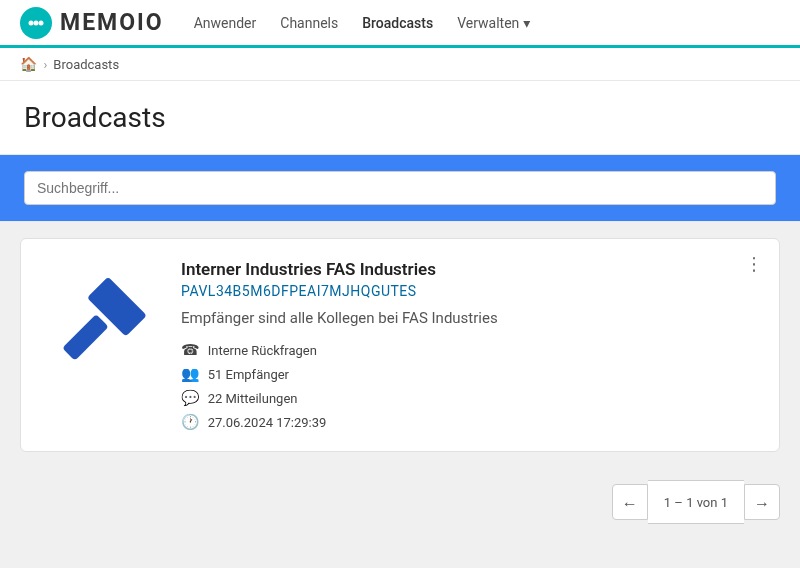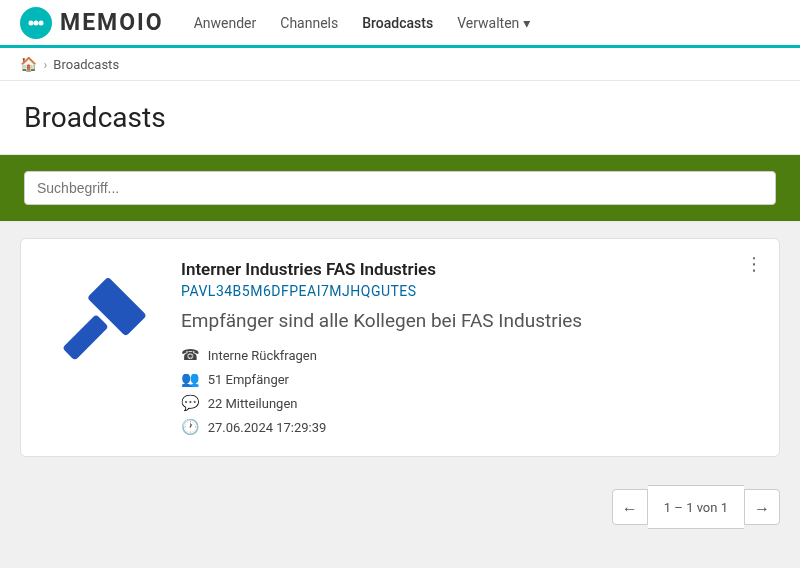--- a/index.html
+++ b/index.html
@@ -83,21 +83,21 @@
       border-bottom: 1px solid #e8e8e8;
     }
     .page-title {
       font-size: 28px;
       font-weight: 400;
       color: #222;
     }
 
     
     .search-section {
-      background: #4d7c0f;
+      background: #3b82f6;
       padding: 16px 24px;
       border-bottom: 1px solid #e8e8e8;
     }
     .search-input {
       width: 100%;
       padding: 8px 12px;
       border: 1px solid #ccc;
       border-radius: 4px;
       font-size: 14px;
       color: #999;
@@ -142,21 +142,21 @@
     }
 
     .card-code {
       font-size: 14px;
       color: #0369a1;
       margin-bottom: 10px;
       letter-spacing: 0.5px;
     }
 
     .card-description {
-      font-size: 19px;
+      font-size: 15px;
       color: #555;
       margin-bottom: 14px;
     }
 
     .card-stats {
       display: flex;
       flex-direction: column;
       gap: 6px;
     }
 

